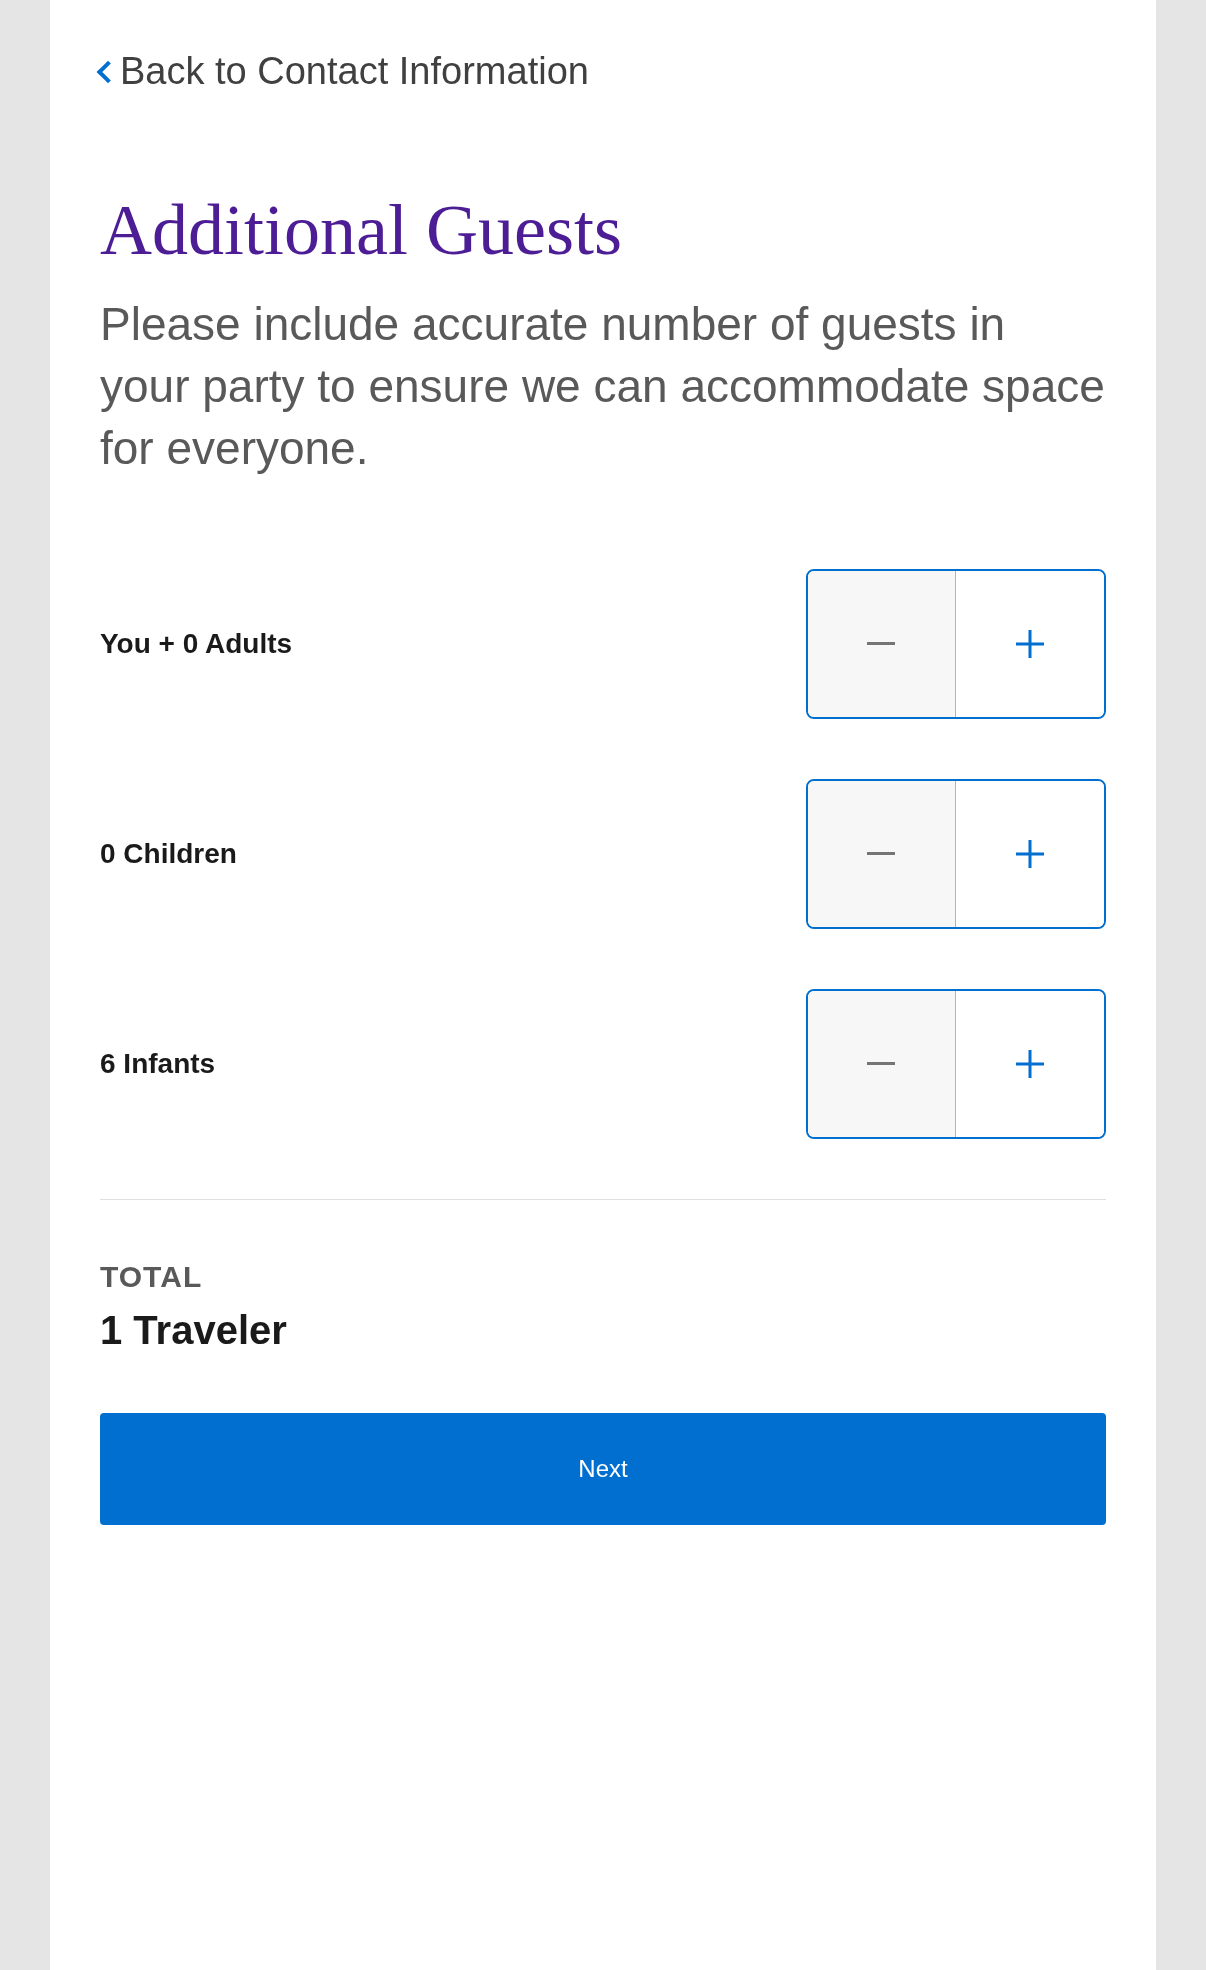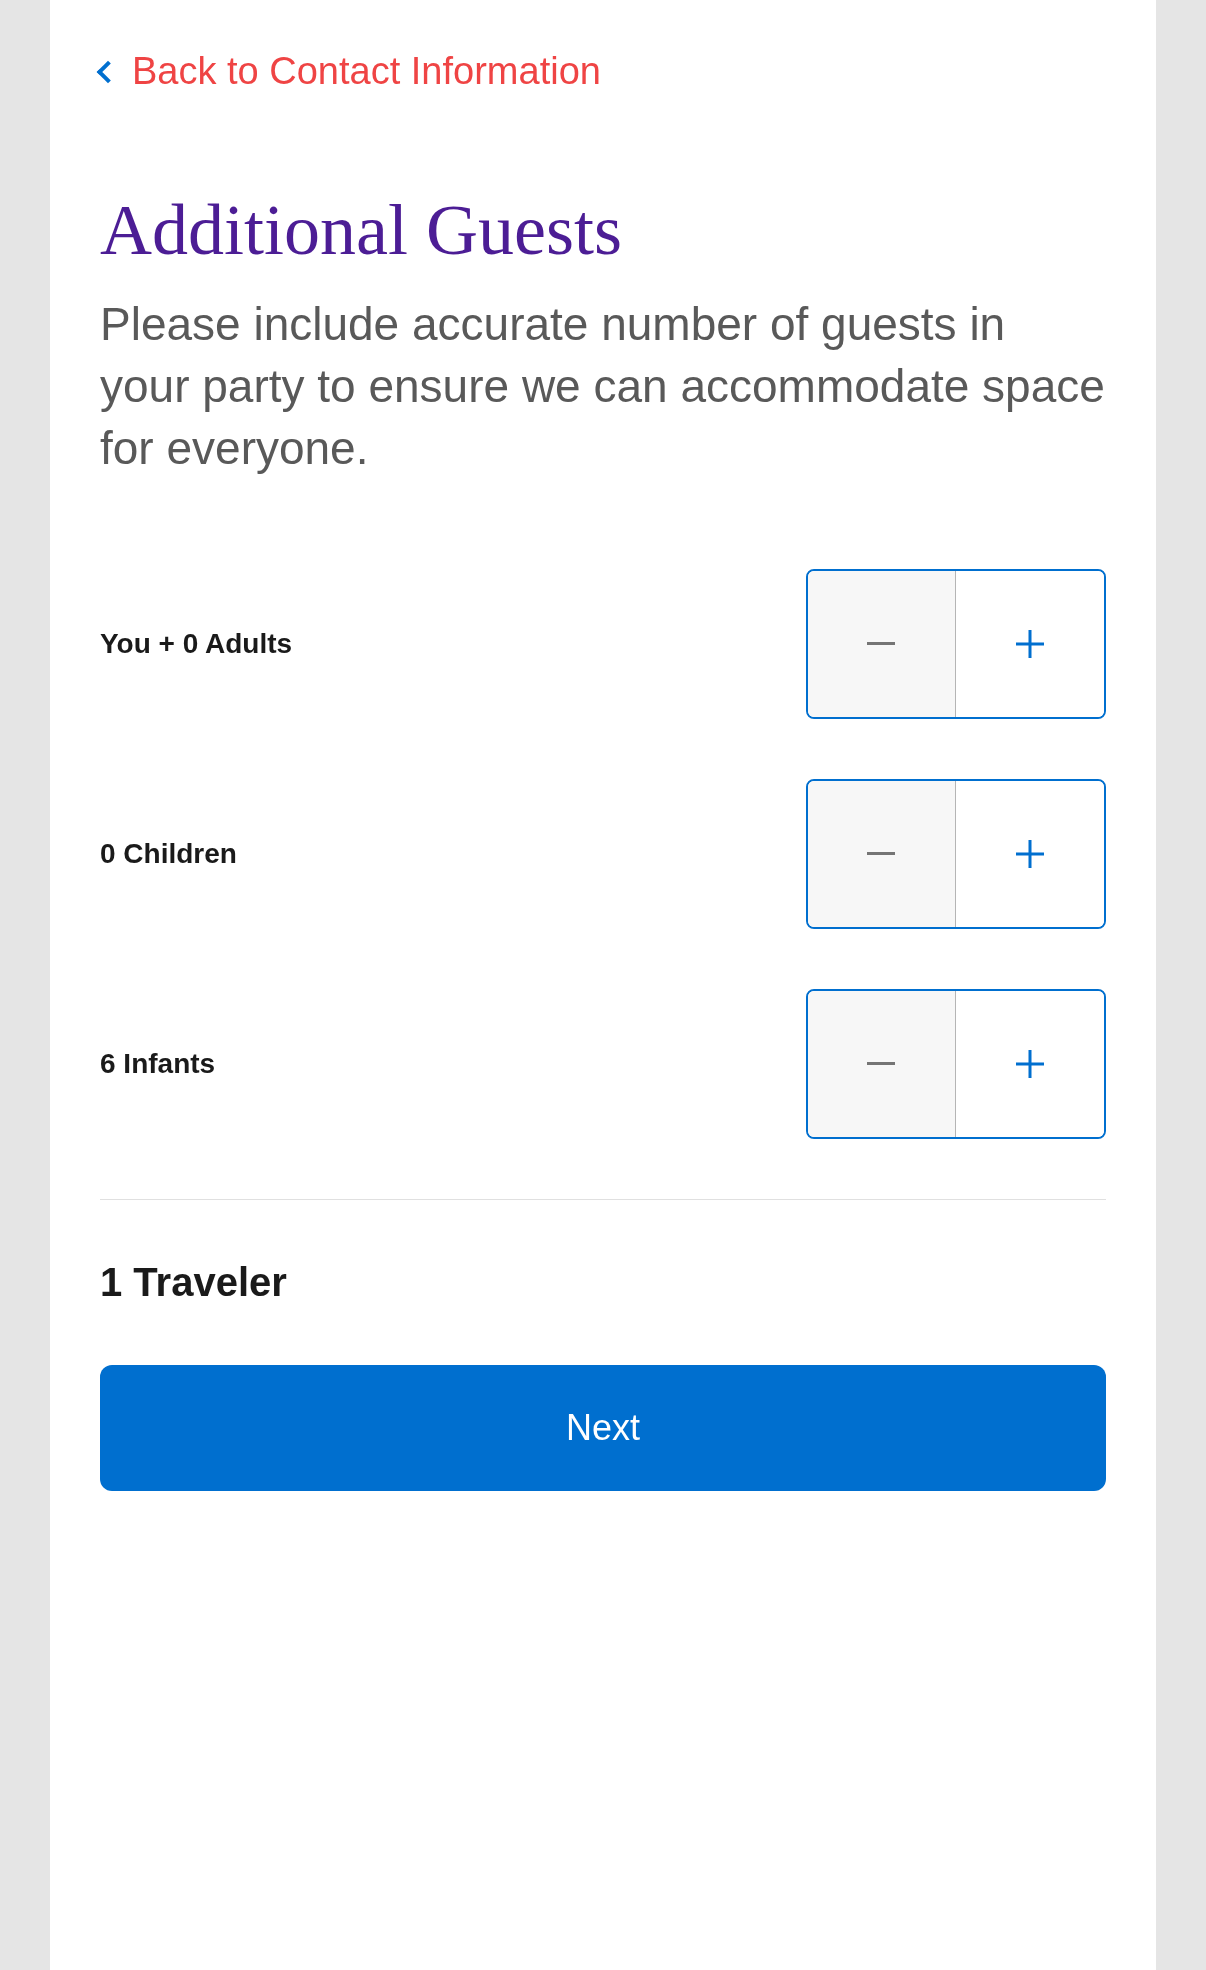--- a/index.html
+++ b/index.html
@@ -16,22 +16,21 @@
     }
     .container {
       background: #fff;
       margin: 0 50px;
       padding: 50px 50px 60px 50px;
       min-height: 1970px;
     }
     .back-link {
       display: flex;
       align-items: center;
-      gap: 12px;
-      color: #ef4444;
+      color: #404040;
       font-size: 38px;
       font-weight: 400;
       text-decoration: none;
       cursor: pointer;
       margin-bottom: 100px;
     }
     .back-link .chevron {
       display: inline-block;
       width: 16px;
       height: 16px;
@@ -157,26 +156,26 @@
       color: #006FCF;
       font-size: 32px;
       margin-left: 4px;
       margin-right: 4px;
       transform: translateY(-2px);
     }
     .next-button {
       width: 100%;
       background: #006FCF;
       color: #fff;
-      font-size: 36px;
+      font-size: 24px;
       font-weight: 400;
       border: none;
       padding: 42px 0;
       cursor: pointer;
-      border-radius: 12px;
+      border-radius: 4px;
     }
   </style>
 </head>
 <body>
 
 <div class="container">
 
   <a class="back-link">
     <span class="chevron"></span>
     <span>Back to Contact Information</span>
@@ -216,18 +215,19 @@
         <span class="minus-glyph"></span>
       </button>
       <button class="stepper-btn plus">
         <span class="plus-glyph"></span>
       </button>
     </div>
   </div>
 
   <hr class="divider">
 
+  <div class="total-label">TOTAL</div>
   <div class="total-value">1 Traveler</div>
 
 
   <button class="next-button">Next</button>
 
 </div>
 
 </body></html>

